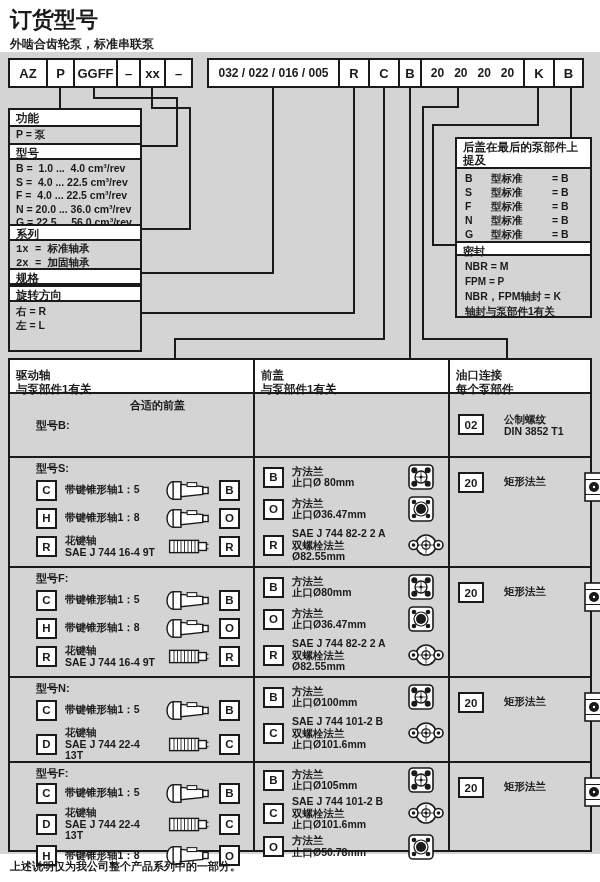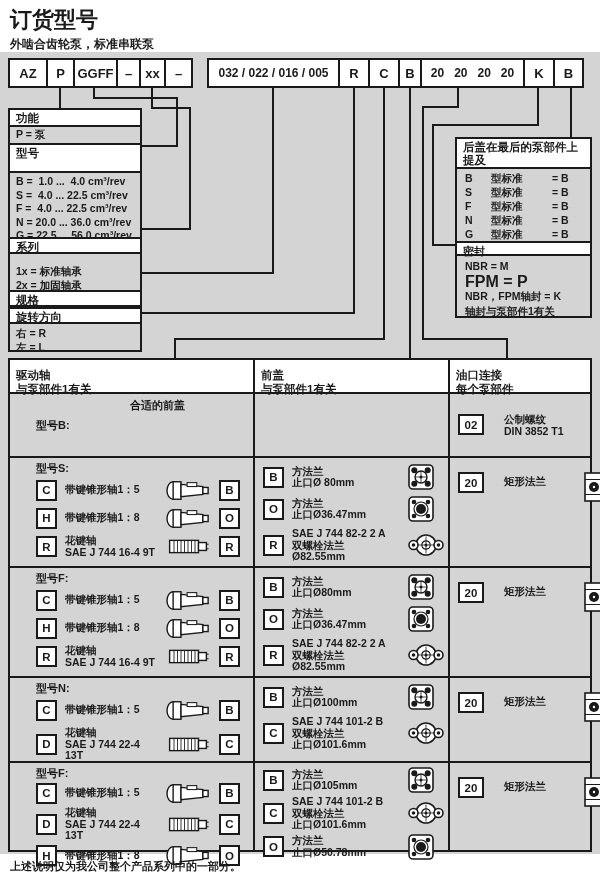--- a/index.html
+++ b/index.html
@@ -104,30 +104,30 @@
   <div class="seg" style="left:506px;top:338px;width:2px;height:20px;"></div>
   <div class="seg" style="left:537px;top:88px;width:2px;height:38px;"></div>
   <div class="seg" style="left:432px;top:124px;width:107px;height:2px;"></div>
   <div class="seg" style="left:432px;top:124px;width:2px;height:122px;"></div>
   <div class="seg" style="left:432px;top:244px;width:25px;height:2px;"></div>
   <div class="seg" style="left:570px;top:88px;width:2px;height:49px;"></div>
 
   <div class="legend" style="left:8px;top:108px;width:134px;height:244px;">
     <div class="lg-h first" style="height:17px;">功能</div>
     <div class="lg-r" style="height:16px;">P = 泵</div>
-    <div class="lg-h" style="height:30px;">型号</div>
+    <div class="lg-h" style="height:17px;">型号</div>
     <div style="height:63px;padding-top:1px;">
       <div class="lg-r">B =  1.0 ...  4.0 cm³/rev</div>
       <div class="lg-r">S =  4.0 ... 22.5 cm³/rev</div>
       <div class="lg-r">F =  4.0 ... 22.5 cm³/rev</div>
       <div class="lg-r">N = 20.0 ... 36.0 cm³/rev</div>
       <div class="lg-r">G = 22.5 ... 56.0 cm³/rev</div>
     </div>
     <div class="lg-h" style="height:17px;">系列</div>
-    <div style="height:26px;padding-top:10px;">
+    <div style="height:26px;padding-top:1px;font-family:Liberation Mono, monospace;">
       <div class="lg-r">1x = 标准轴承</div>
       <div class="lg-r">2x = 加固轴承</div>
     </div>
     <div class="lg-h" style="height:17px;">规格</div>
     <div class="lg-h" style="height:17px;">旋转方向</div>
     <div style="height:26px;padding-top:2px;">
       <div class="lg-r">右 = R</div>
       <div class="lg-r">左 = L</div>
     </div>
   </div>
@@ -160,21 +160,21 @@
         </div>
       <div class="rr">
           <span class="c">G</span>
           <span class="l">型标准</span>
           <span class="v">= B</span>
         </div>
     </div>
     <div class="lg-h" style="height:15px;font-size:11px;">密封</div>
     <div style="padding:3px 8px 0 8px;">
       <div style="font-weight:bold;font-size:10.5px;line-height:15px;">NBR = M</div>
-      <div style="font-weight:bold;font-size:16px;line-height:15px;">FPM = P</div>
+      <div style="font-weight:bold;font-size:10px;line-height:15px;">FPM = P</div>
       <div style="font-weight:bold;font-size:10.5px;line-height:15px;">NBR，FPM轴封 = K</div>
       <div style="font-weight:bold;font-size:10.5px;line-height:15px;">轴封与泵部件1有关</div>
     </div>
   </div>
 
   <div class="otable">
 
     <div class="cell th">
       <div>驱动轴</div>
       <div>与泵部件1有关</div>

